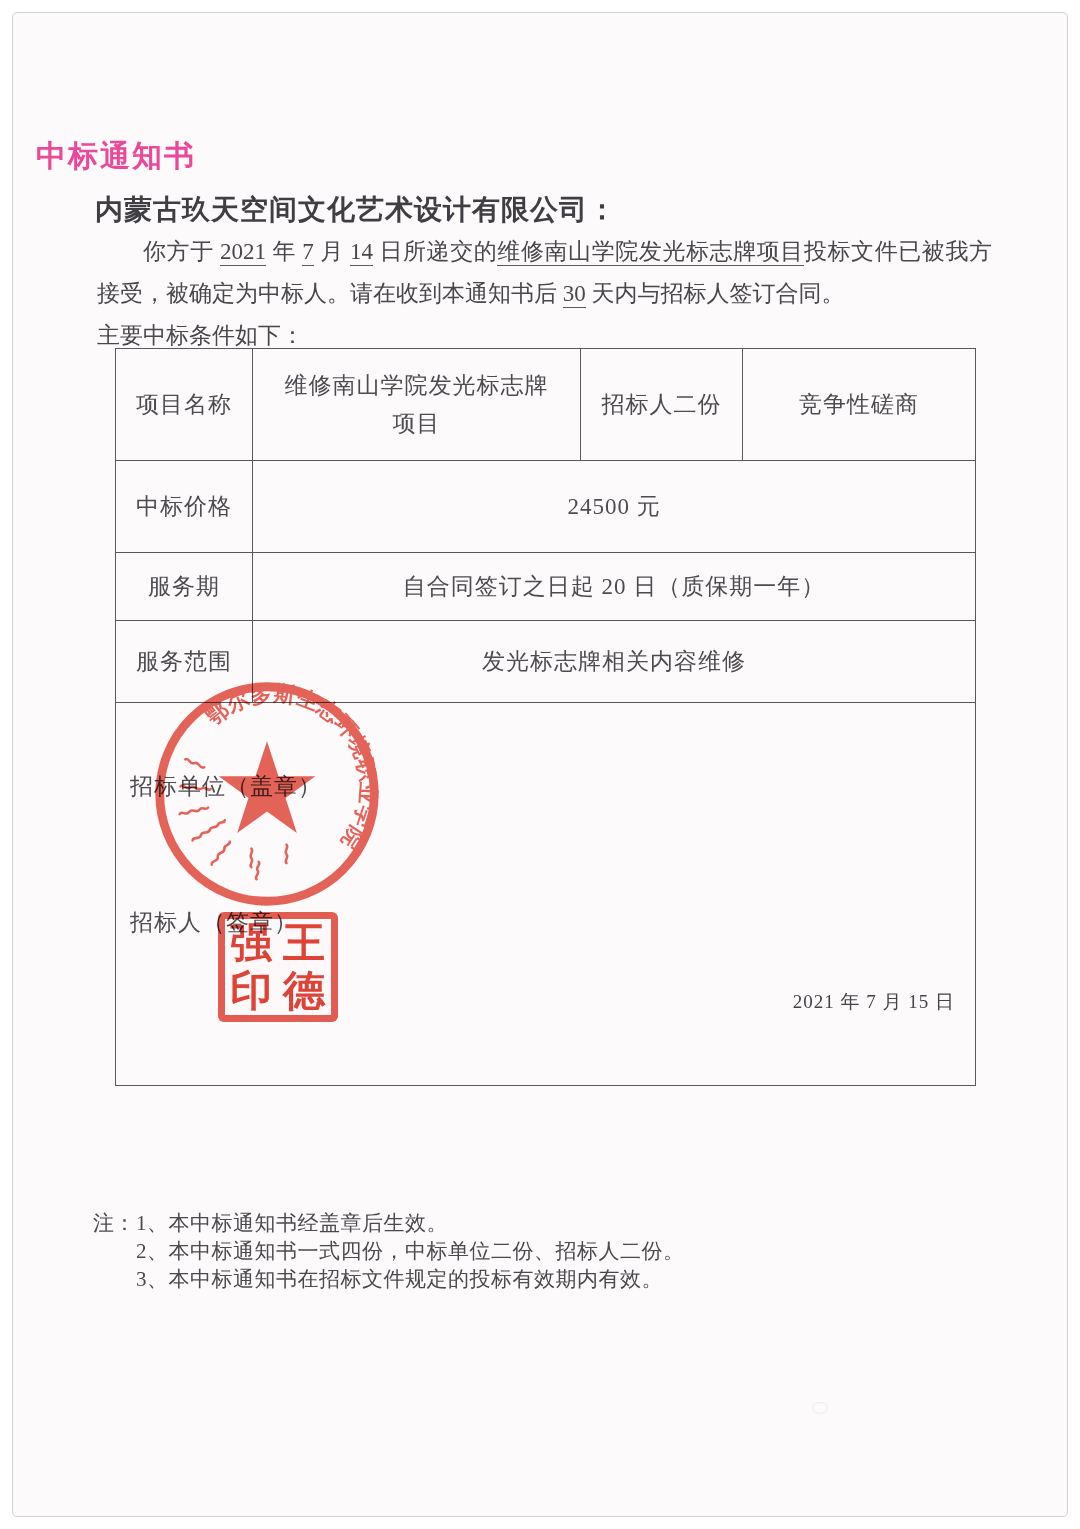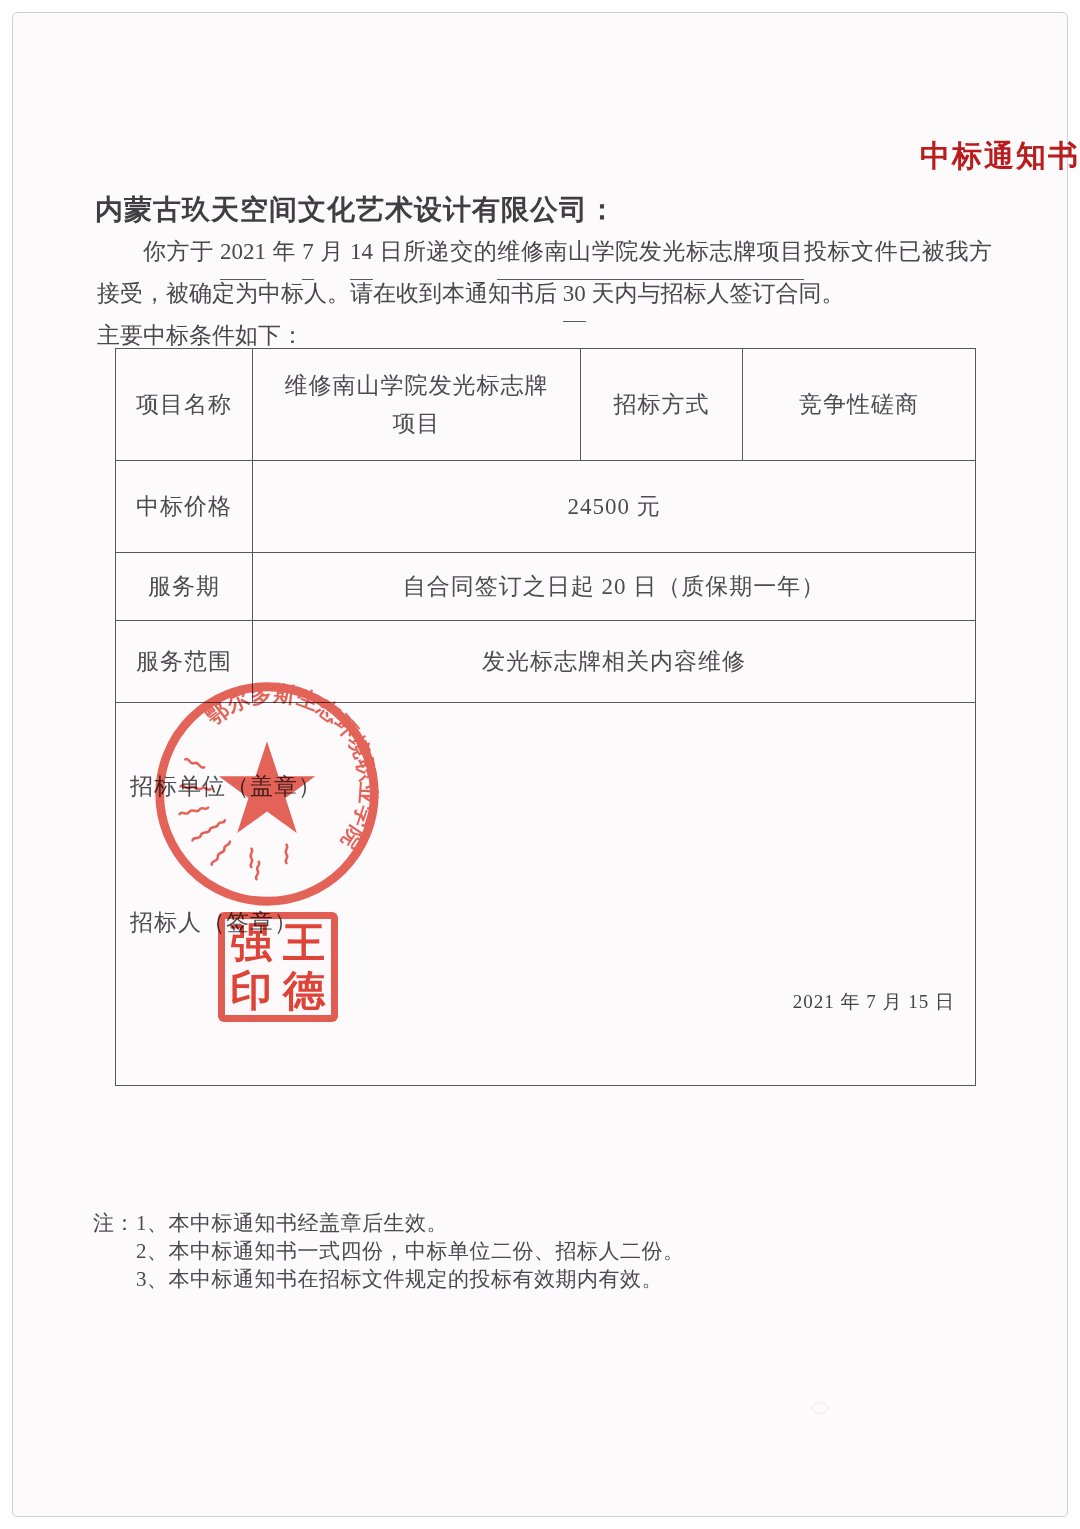--- a/index.html
+++ b/index.html
@@ -3,31 +3,31 @@
 <meta charset="utf-8">
 <style>
   * { margin:0; padding:0; box-sizing:border-box; }
   html,body { background:#ffffff; }
   body { width:1080px; height:1529px; position:relative;
          font-family:"Liberation Serif","DejaVu Serif",serif; color:#4a4a4e; }
 
   .scan-frame { position:absolute; left:12px; top:12px; right:12px; bottom:12px;
                 border:1px solid #cfd0d6; border-radius:5px; background:#fdfafc; }
 
-  .doc-title { position:absolute; top:136px; left:0; width:100%; text-align:right;
-               font-size:30px; font-weight:bold; letter-spacing:2px; color:#b91c1c;
+  .doc-title { position:absolute; top:136px; left:0; width:100%; text-align:left;
+               font-size:30px; font-weight:bold; letter-spacing:2px; color:#ec4899;
                font-family:"Liberation Serif","DejaVu Serif",serif;padding-left:36px; }
 
   .addressee { position:absolute; top:191px; left:95px; font-size:28px; font-weight:bold;
                letter-spacing:1px; color:#3f3f43; }
 
   .intro { position:absolute; top:231px; left:97px; width:895px;
            font-size:23px; line-height:42px; text-align:justify; color:#48484c; }
   .intro .p1 { text-indent:46px; }
-  .u { border-bottom:1.5px solid #5a5a5e; padding-bottom:15px; }
+  .u { border-bottom:1.5px solid #5a5a5e; padding-bottom:1px; }
 
   table.award { position:absolute; top:348px; left:115px; width:860px;
                 border-collapse:collapse; table-layout:fixed; font-size:23px; color:#4c4c50; }
   table.award td { border:1px solid #57585c; padding:4px 10px; letter-spacing:1px;
                    vertical-align:middle; }
   td.lab { text-align:center; padding:4px 2px; }
   td.val { text-align:center; padding-left:24px; }
   td.center { text-align:center; }
   .wrapcell { display:inline-block; max-width:268px; line-height:38px; text-align:center; }
 
@@ -73,21 +73,21 @@
   <colgroup>
       <col style="width:137px">
       <col style="width:328px">
       <col style="width:162px">
       <col style="width:233px">
     </colgroup>
   <tbody>
       <tr style="height:112px">
     <td class="lab">项目名称</td>
     <td class="center"><span class="wrapcell">维修南山学院发光标志牌项目</span></td>
-    <td class="lab">招标方式</td>
+    <td class="lab">招标人二份</td>
     <td class="center">竞争性磋商</td>
   </tr>
   <tr style="height:92px">
     <td class="lab">中标价格</td>
     <td class="val" colspan="3">24500 元</td>
   </tr>
   <tr style="height:68px">
     <td class="lab">服务期</td>
     <td class="val" colspan="3">自合同签订之日起 20 日（质保期一年）</td>
   </tr>

